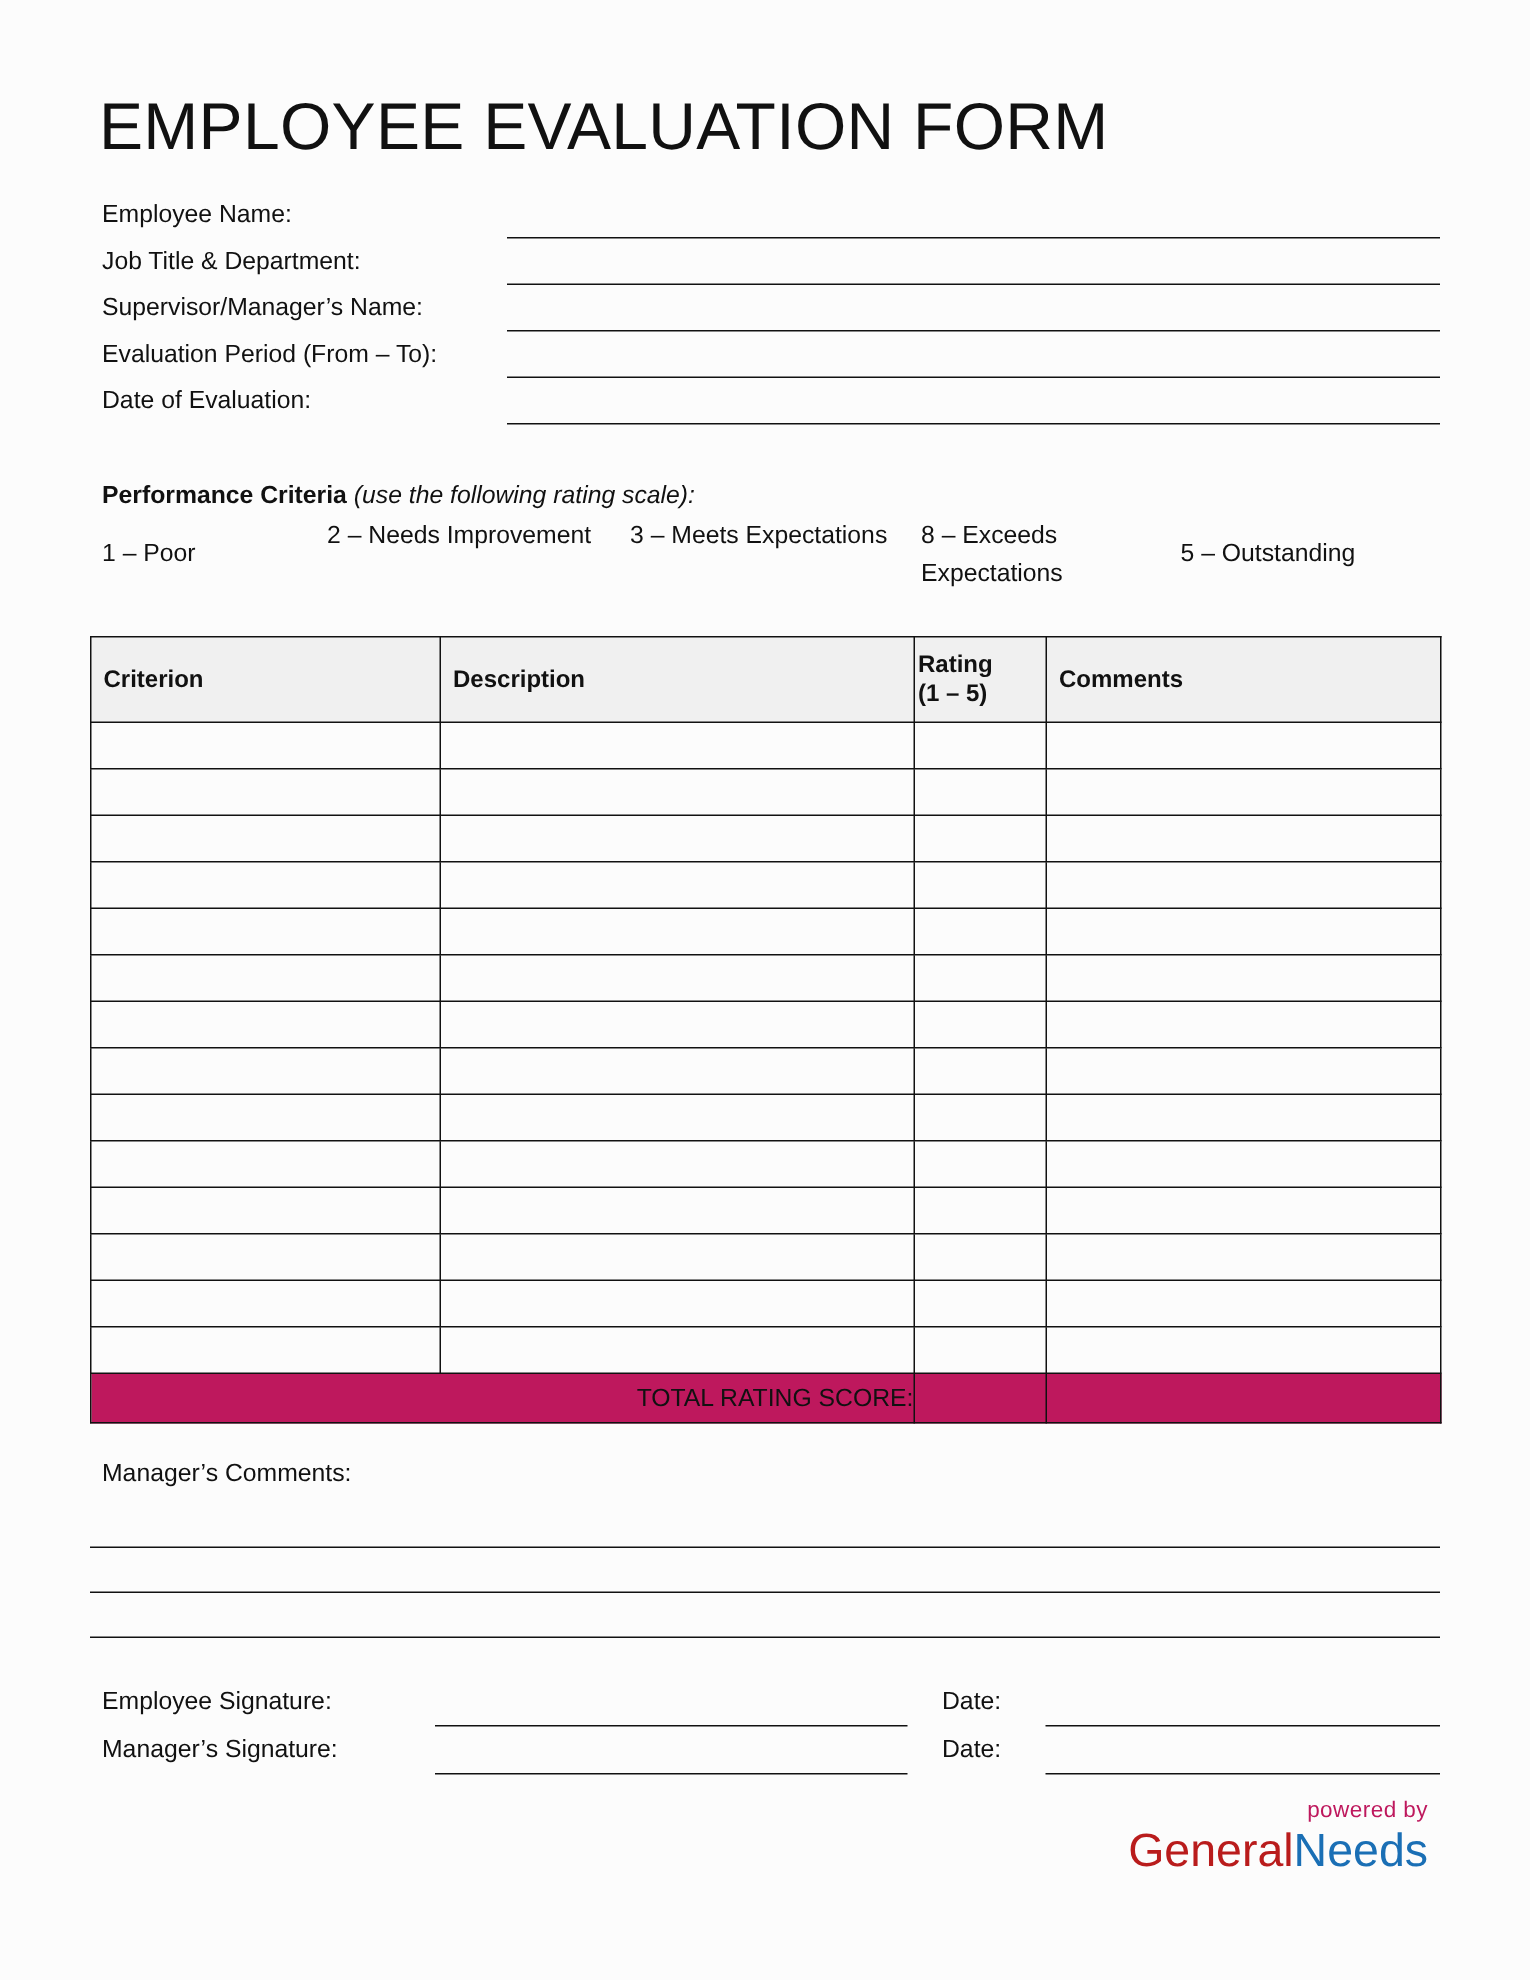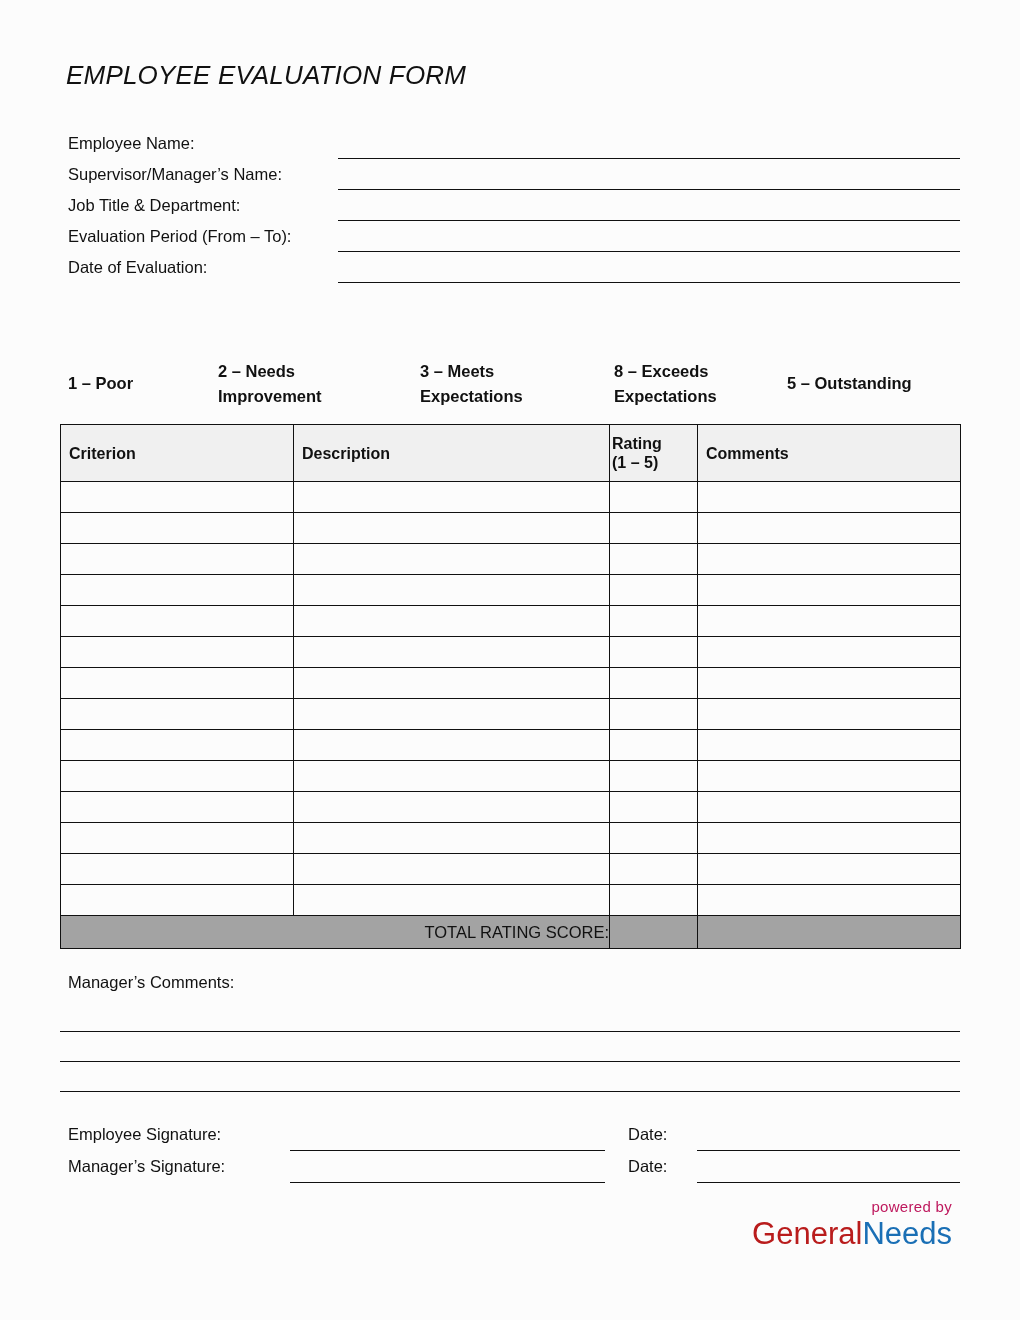--- a/index.html
+++ b/index.html
@@ -20,26 +20,25 @@
     left: 0; top: 0;
     width: 1020px;
     height: 1320px;
   }
 
   
   .title {
     position: absolute;
     left: 66px;
     top: 60px;
-    font-size: 26px;
+    font-size: 44px;
     font-weight: 400;
     letter-spacing: 0.2px;
     white-space: nowrap;
     color: #111111;
-    font-style: italic;
   }
 
   
   .fields {
     position: absolute;
     left: 0;
     top: 132px;
     width: 1020px;
   }
   .field-row {
@@ -68,24 +67,23 @@
     top: 321px;
     font-size: 16.5px;
     white-space: nowrap;
   }
   .criteria-head b { font-weight: 700; }
   .criteria-head i { font-style: italic; }
 
   .scale {
     position: absolute;
     left: 0;
-    top: 359px;
+    top: 345px;
     width: 862px;
     height: 50px;
-    font-weight: bold;
   }
   .scale-item {
     position: absolute;
     top: 0;
     font-size: 16.5px;
     line-height: 25px;
   }
   .scale-item.mid { top: 12px; }
 
   
@@ -117,21 +115,21 @@
   }
   .col-criterion { width: 233px; }
   .col-description { width: 316px; }
   .col-rating { width: 88px; }
   .col-comments { width: 263px; }
 
   .tbl tbody td {
     height: 30px;
   }
   .total-row td {
-    background: #a3a3a3;
+    background: #be185d;
     height: 32px;
   }
   .total-label {
     text-align: right;
     padding-right: 10px;
     font-size: 16.5px;
     white-space: nowrap;
   }
 
   
@@ -207,37 +205,41 @@
 <div class="page">
 
   <div class="title">EMPLOYEE EVALUATION FORM</div>
 
   <div class="fields">
     <div class="field-row">
       <span class="field-label">Employee Name:</span>
       <span class="field-line"></span>
     </div>
     <div class="field-row">
+      <span class="field-label">Job Title &amp; Department:</span>
+      <span class="field-line"></span>
+    </div>
+    <div class="field-row">
       <span class="field-label">Supervisor/Manager’s Name:</span>
       <span class="field-line"></span>
     </div>
     <div class="field-row">
-      <span class="field-label">Job Title &amp; Department:</span>
-      <span class="field-line"></span>
-    </div>
-    <div class="field-row">
       <span class="field-label">Evaluation Period (From – To):</span>
       <span class="field-line"></span>
     </div>
     <div class="field-row">
       <span class="field-label">Date of Evaluation:</span>
       <span class="field-line"></span>
     </div>
   </div>
 
+  <div class="criteria-head">
+    <b>Performance Criteria</b>
+    <i>(use the following rating scale):</i>
+  </div>
 
   <div class="scale">
     <div class="scale-item mid" style="left:68px;width:140px;">1 – Poor</div>
     <div class="scale-item" style="left:218px;width:185px;">2 – Needs Improvement</div>
     <div class="scale-item" style="left:420px;width:180px;">3 – Meets Expectations</div>
     <div class="scale-item" style="left:614px;width:160px;">8 – Exceeds Expectations</div>
     <div class="scale-item mid" style="left:787px;width:180px;">5 – Outstanding</div>
   </div>
 
   <table class="tbl">

